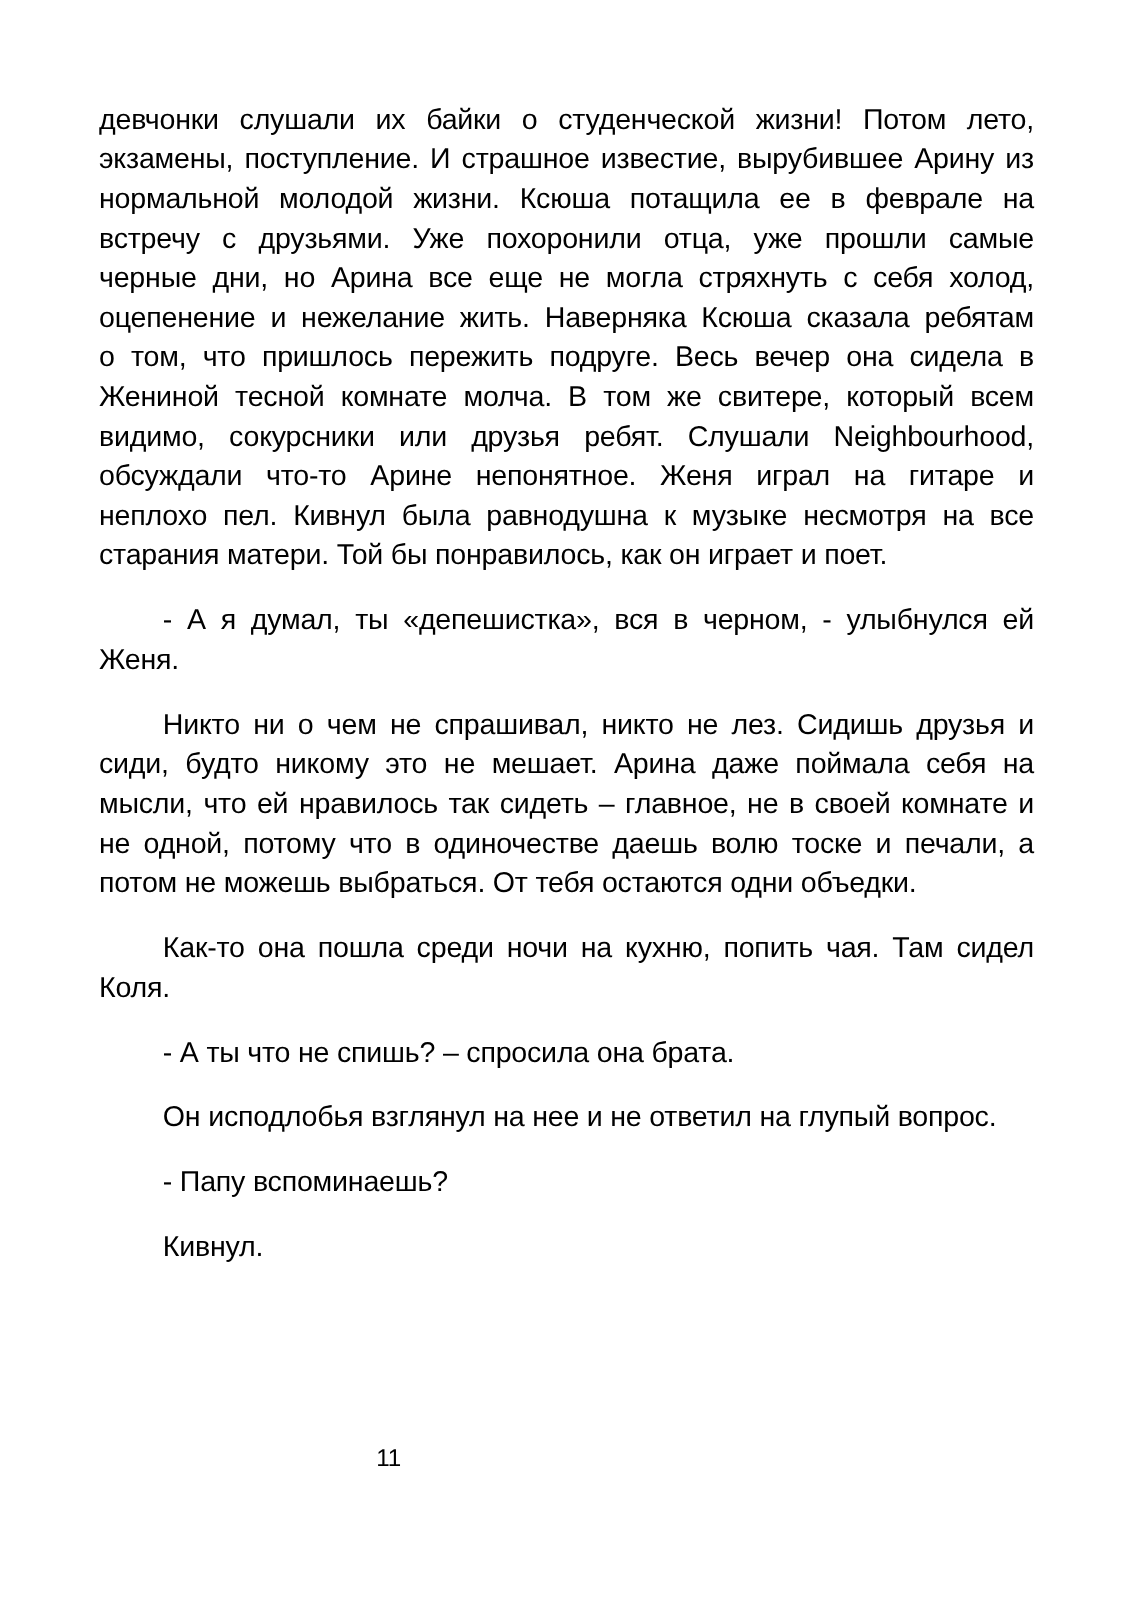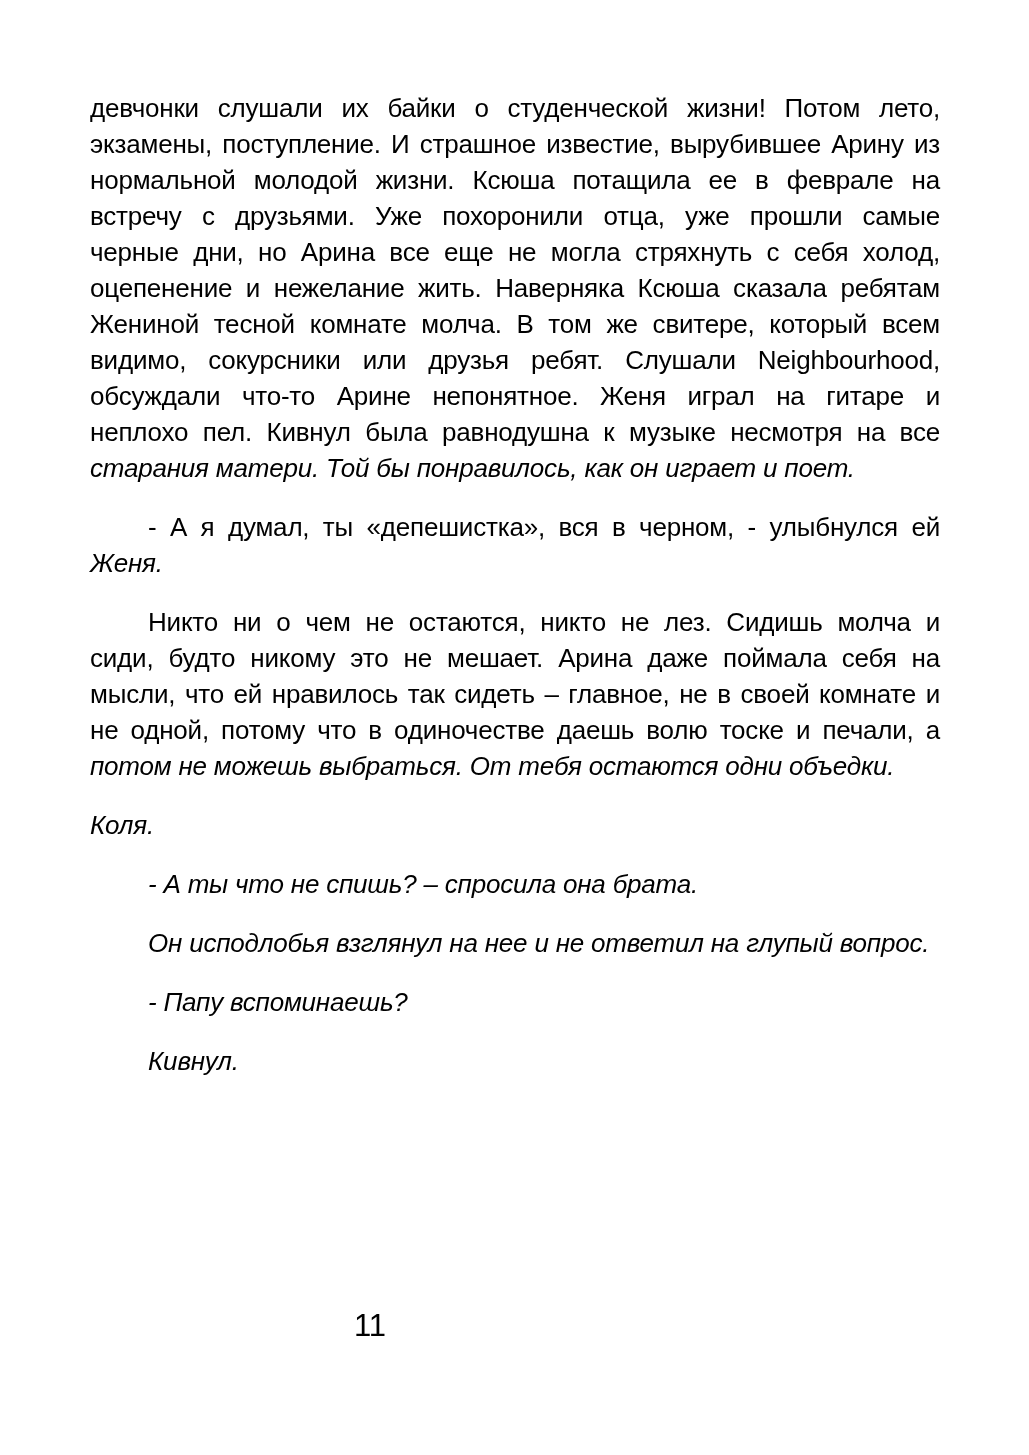--- a/index.html
+++ b/index.html
@@ -35,64 +35,65 @@
     font-size: 26px;
     line-height: 36px;
     letter-spacing: -0.2px;
     white-space: nowrap;
     text-align: justify;
     text-align-last: justify;
   }
   .line.last {
     text-align: center;
     text-align-last: left;
-    font-style: italic;
   }
   .line.indent {
     text-indent: 58px;
   }
   .page-number {
     position: absolute;
-    left: 354px;
+    left: 342px;
     top: 1308px;
-    font-size: 31px;
+    font-size: 22px;
     line-height: 36px;
     letter-spacing: -0.2px;
   }
 </style>
 </head>
 <body>
 
 <div class="page">
   <div class="text-block" id="text-block">
       <div class="paragraph">
         <div class="line">девчонки слушали их байки о студенческой жизни! Потом лето,</div>
         <div class="line">экзамены, поступление. И страшное известие, вырубившее Арину из</div>
         <div class="line">нормальной молодой жизни. Ксюша потащила ее в феврале на</div>
         <div class="line">встречу с друзьями. Уже похоронили отца, уже прошли самые</div>
         <div class="line">черные дни, но Арина все еще не могла стряхнуть с себя холод,</div>
         <div class="line">оцепенение и нежелание жить. Наверняка Ксюша сказала ребятам</div>
+        <div class="line">о том, что пришлось пережить подруге. Весь вечер она сидела в</div>
         <div class="line">Жениной тесной комнате молча. В том же свитере, который всем</div>
         <div class="line">видимо, сокурсники или друзья ребят. Слушали Neighbourhood,</div>
         <div class="line">обсуждали что-то Арине непонятное. Женя играл на гитаре и</div>
         <div class="line">неплохо пел. Кивнул была равнодушна к музыке несмотря на все</div>
         <div class="line last">старания матери. Той бы понравилось, как он играет и поет.</div>
       </div>
       <div class="paragraph">
         <div class="line indent">- А я думал, ты «депешистка», вся в черном, - улыбнулся ей</div>
         <div class="line last">Женя.</div>
       </div>
       <div class="paragraph">
-        <div class="line indent">Никто ни о чем не остаются, никто не лез. Сидишь молча и</div>
+        <div class="line indent">Никто ни о чем не спрашивал, никто не лез. Сидишь друзья и</div>
         <div class="line">сиди, будто никому это не мешает. Арина даже поймала себя на</div>
         <div class="line">мысли, что ей нравилось так сидеть – главное, не в своей комнате и</div>
         <div class="line">не одной, потому что в одиночестве даешь волю тоске и печали, а</div>
         <div class="line last">потом не можешь выбраться. От тебя остаются одни объедки.</div>
       </div>
       <div class="paragraph">
+        <div class="line indent">Как-то она пошла среди ночи на кухню, попить чая. Там сидел</div>
         <div class="line last">Коля.</div>
       </div>
       <div class="paragraph">
         <div class="line last indent">- А ты что не спишь? – спросила она брата.</div>
       </div>
       <div class="paragraph">
         <div class="line last indent">Он исподлобья взглянул на нее и не ответил на глупый вопрос.</div>
       </div>
       <div class="paragraph">
         <div class="line last indent">- Папу вспоминаешь?</div>

